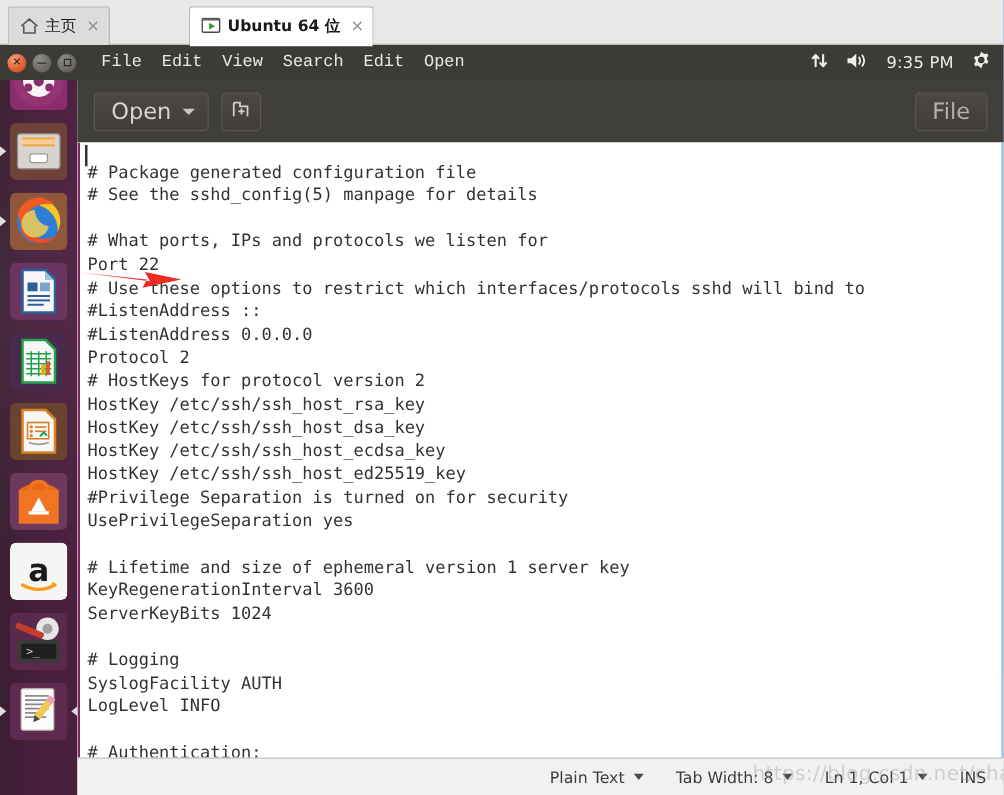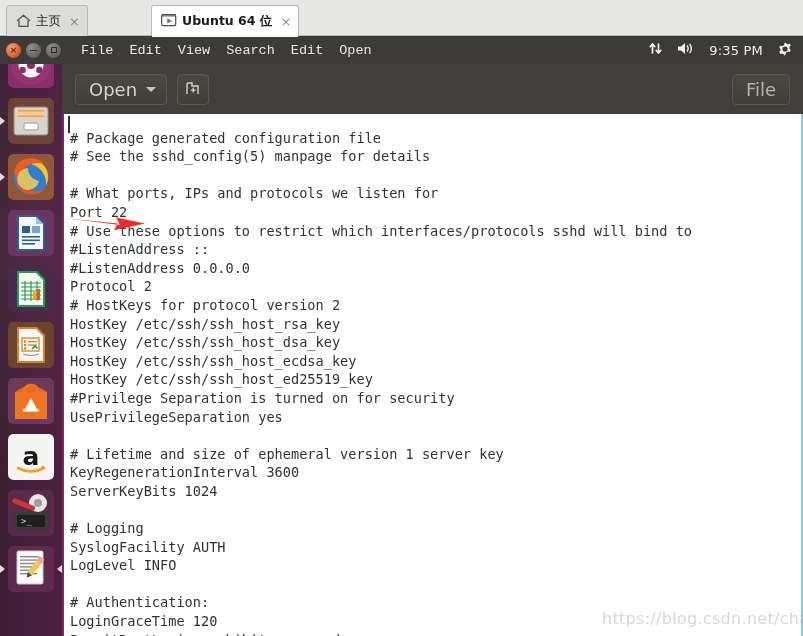--- a/index.html
+++ b/index.html
@@ -555,17 +555,32 @@
 # Authentication:
 LoginGraceTime 120
 PermitRootLogin prohibit-password
 StrictModes yes</pre>
 
         <svg class="redarrow" viewBox="0 0 85 17">
           <path d="M2 4 L58 11 L54 3.5 L83 9.5 L52 16.2 L55.5 9.6 Z" fill="#ee2b23"></path>
         </svg>
       </div>
 
+      <div class="gstatus">
+        <div class="sgroup">
+          <span>Plain Text</span>
+          <span class="caret-sm"></span>
+        </div>
+        <div class="sgroup">
+          <span>Tab Width: 8</span>
+          <span class="caret-sm"></span>
+        </div>
+        <div class="sgroup">
+          <span>Ln 1, Col 1</span>
+          <span class="caret-sm"></span>
+        </div>
+        <span>INS</span>
+      </div>
 
       <div class="watermark">https://blog.csdn.net/chaifang0620</div>
     </div>
   </div>
 </div>
 
 </body></html>

